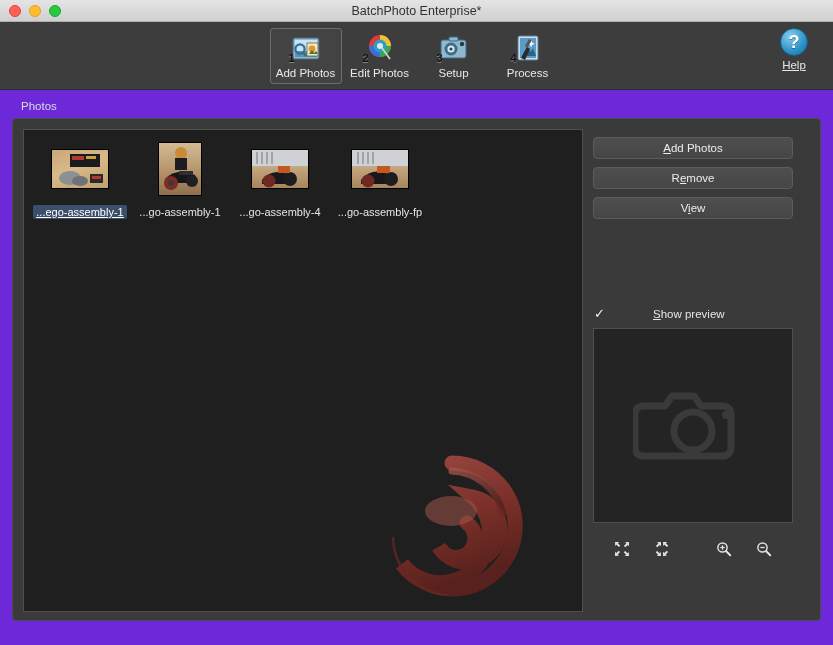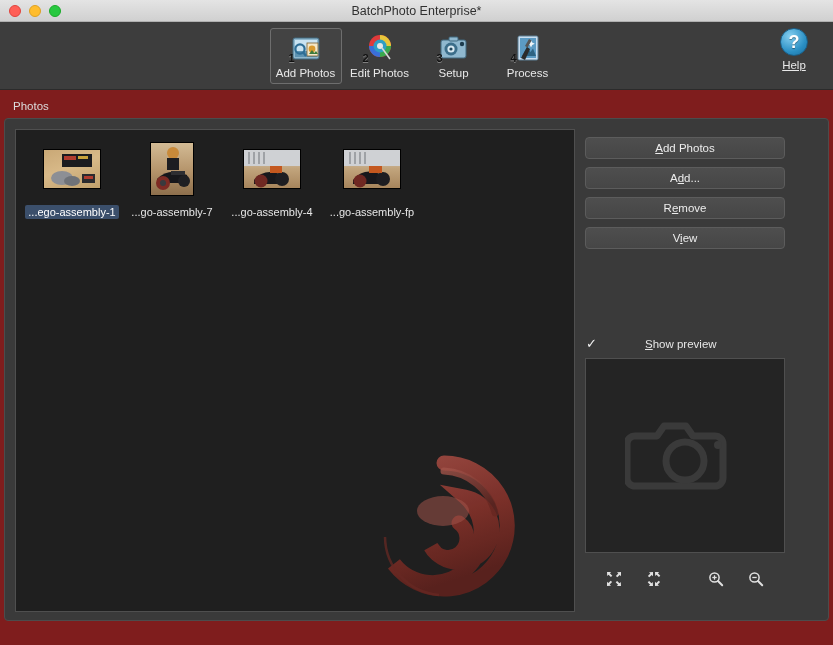--- a/index.html
+++ b/index.html
@@ -70,21 +70,21 @@
     width: 28px; height: 28px; border-radius: 50%;
     background: radial-gradient(circle at 35% 28%, #86cff0, #2a8fc4 62%, #1b6e9e);
     border: 1px solid #1a5f88;
     color: #fff; font-size: 18px; font-weight: bold;
     display: flex; align-items: center; justify-content: center;
     text-shadow: 0 1px 1px rgba(0,0,0,.4);
   }
   .help-btn .label { font-size: 11.5px; color: #e8e8e8; text-decoration: underline; }
 
   
-  .body-area { height: 555px; background: #7f1d1d; padding: 10px 4px 0; }
+  .body-area { height: 555px; background: #6d28d9; padding: 10px 12px 0; }
   .group-label { font-size: 11.5px; color: #dcdcdc; margin: 0 0 6px 9px; }
 
   .group-box {
     height: 503px;
     border: 1px solid #4c4c4c;
     border-radius: 4px;
     padding: 10px;
     display: flex; gap: 10px;
     background: #3a3a3a;
   }
@@ -122,20 +122,21 @@
   .thumb-img.portrait { width: 44px; height: 54px; }
   .thumb-label {
     font-size: 11px; color: #e6e6e6;
     padding: 1px 3px; border-radius: 2px;
     white-space: nowrap;
   }
   .thumb-cell.selected .thumb-label {
     background: #3b4f6b;
     color: #ffffff;
     box-shadow: 0 0 0 1px #4f6party;
+    text-decoration: underline;
   }
 
   
   .watermark {
     position: absolute; right: 55px; bottom: 10px;
     width: 150px; height: 150px;
     z-index: 1; opacity: .95;
     pointer-events: none;
   }
 
@@ -301,21 +302,21 @@
                 <circle cx="22" cy="10" r="6" fill="#c98a3a"></circle>
                 <rect x="16" y="15" width="12" height="12" fill="#1d1d21"></rect>
                 <path d="M6 36 q12 -12 30 -4 l2 8 H6 z" fill="#17171b"></path>
                 <circle cx="12" cy="40" r="7" fill="#7d2b24"></circle>
                 <circle cx="12" cy="40" r="3" fill="#3a3a3e"></circle>
                 <circle cx="33" cy="38" r="6" fill="#1f1f23"></circle>
                 <rect x="20" y="28" width="14" height="4" fill="#2e2e32"></rect>
               </svg>
             </div>
           </div>
-          <div class="thumb-label">...go-assembly-7</div>
+          <div class="thumb-label">...go-assembly-1</div>
         </div>
 
 
         <div class="thumb-cell">
           <div class="thumb-img-wrap">
             <div class="thumb-img" style="background:linear-gradient(180deg,#d8d9da 0%,#c2a57d 48%,#a7855c 100%);">
               <svg width="58" height="40" viewBox="0 0 58 40" style="display:block">
                 <rect x="0" y="0" width="58" height="16" fill="#cfd1d4"></rect>
                 <g fill="#9fa2a6">
                   <rect x="4" y="2" width="2" height="12"></rect>
@@ -382,23 +383,20 @@
       </div>
     </div>
 
     <div class="right-col">
 
       <div class="btn-stack">
         <div class="ui-btn">
           <span><span class="mn">A</span>dd Photos</span>
         </div>
         <div class="ui-btn">
-          <span>A<span class="mn">d</span>d...</span>
-        </div>
-        <div class="ui-btn">
           <span>R<span class="mn">e</span>move</span>
         </div>
         <div class="ui-btn">
           <span>V<span class="mn">i</span>ew</span>
         </div>
       </div>
 
       <div class="preview-head">
         <span class="check">✓</span>
         <span class="label"><span class="mn">S</span>how preview</span>

